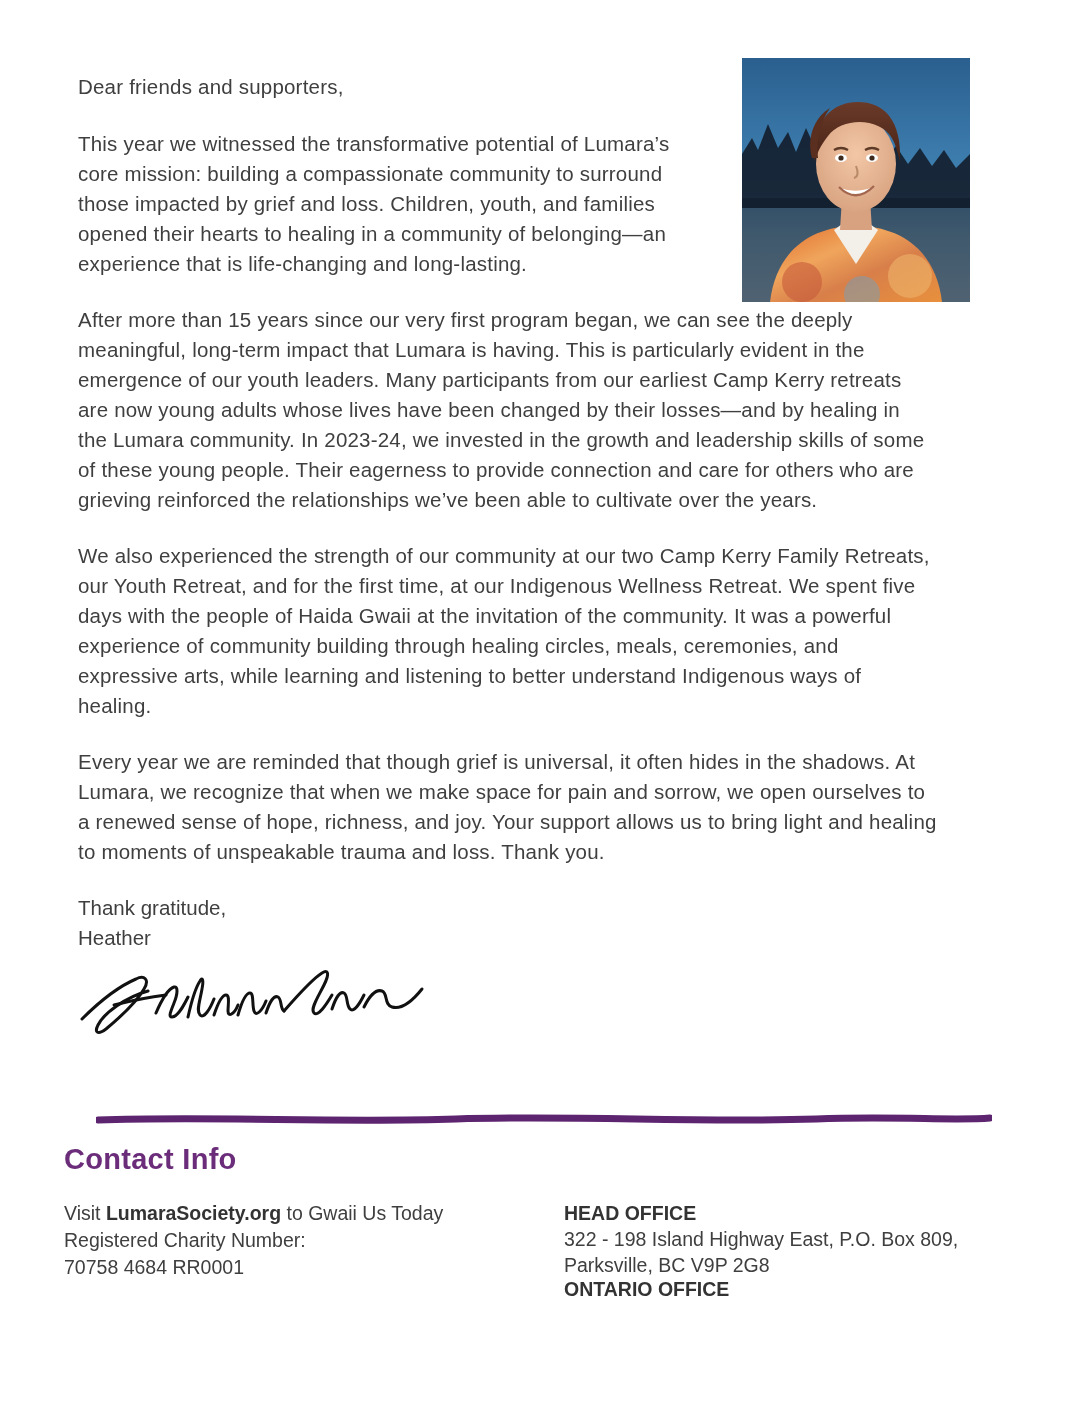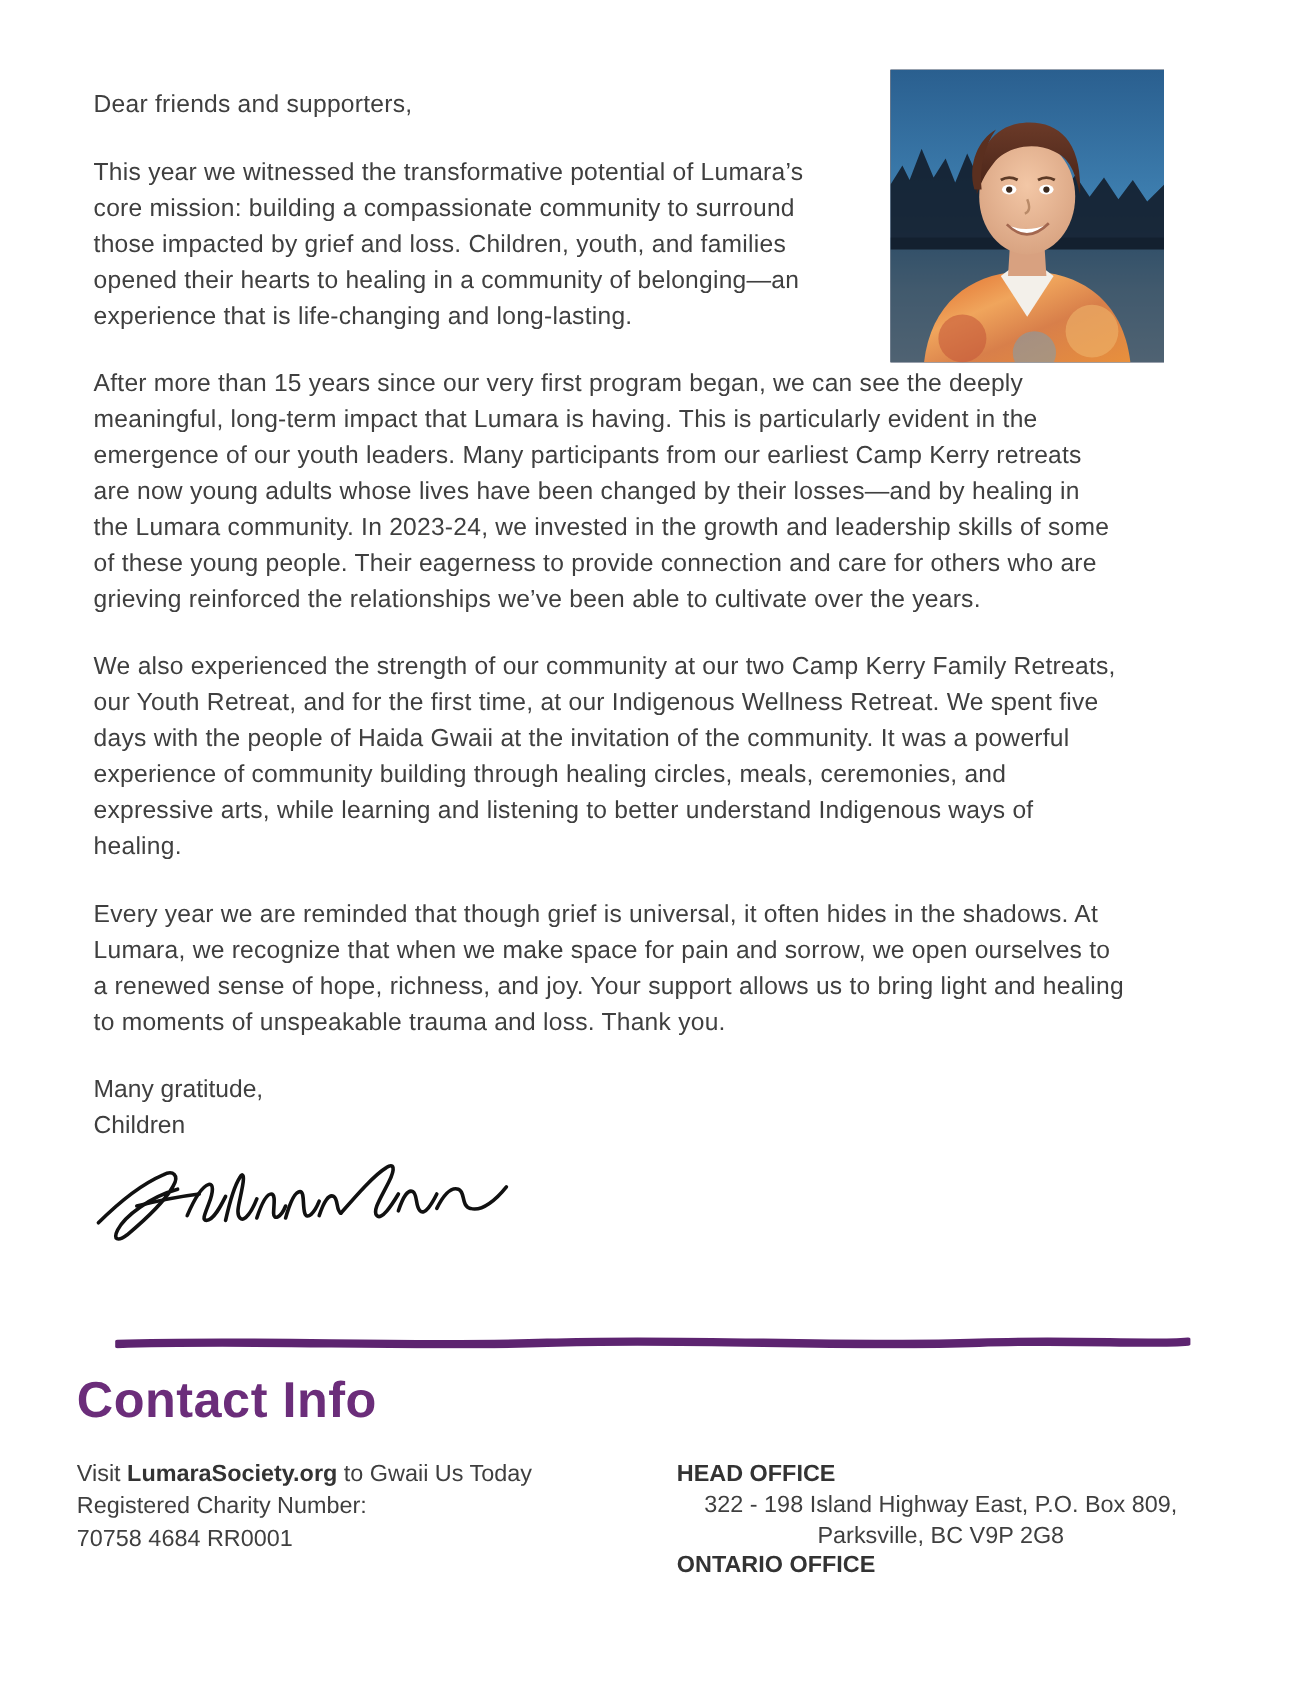--- a/index.html
+++ b/index.html
@@ -117,21 +117,21 @@
   .divider svg { display: block; width: 100%; height: 100%; }
 
   
   .contact {
     position: absolute;
     left: 64px;
     top: 1143px;
     width: 960px;
   }
   .contact-title {
-    font-size: 42px;
+    font-size: 29px;
     font-weight: bold;
     color: #6b2d7a;
     margin: 0 0 24px 0;
     letter-spacing: 0.01em;
   }
   .contact-cols {
     display: flex;
     align-items: flex-start;
   }
   .col-left { width: 500px; }
@@ -150,21 +150,20 @@
     font-size: 19.5px;
     font-weight: bold;
     color: #333333;
     margin: 0 0 1px 0;
   }
   .office-body {
     font-size: 19.5px;
     line-height: 26px;
     color: #3f3f3f;
     margin: 0;
-    text-align: center;
   }
   .office-block + .office-block { }
 </style>
 </head>
 <body>
 
 <div class="page">
 
   <div class="stamp-wrap">
     <div class="stamp">
@@ -226,22 +225,22 @@
       </svg>
     </div>
   </div>
 
   <div class="letter">
     <p class="para salutation narrow">Dear friends and supporters,</p>
     <p class="para narrow">This year we witnessed the transformative potential of Lumara’s core mission: building a compassionate community to surround those impacted by grief and loss. Children, youth, and families opened their hearts to healing in a community of belonging—an experience that is life-changing and long-lasting.</p>
     <p class="para medium">After more than 15 years since our very first program began, we can see the deeply meaningful, long-term impact that Lumara is having. This is particularly evident in the emergence of our youth leaders. Many participants from our earliest Camp Kerry retreats are now young adults whose lives have been changed by their losses—and by healing in the Lumara community. In 2023-24, we invested in the growth and leadership skills of some of these young people. Their eagerness to provide connection and care for others who are grieving reinforced the relationships we’ve been able to cultivate over the years.</p>
     <p class="para wide">We also experienced the strength of our community at our two Camp Kerry Family Retreats, our Youth Retreat, and for the first time, at our Indigenous Wellness Retreat. We spent five days with the people of Haida Gwaii at the invitation of the community. It was a powerful experience of community building through healing circles, meals, ceremonies, and expressive arts, while learning and listening to better understand Indigenous ways of healing.</p>
     <p class="para wide">Every year we are reminded that though grief is universal, it often hides in the shadows. At Lumara, we recognize that when we make space for pain and sorrow, we open ourselves to a renewed sense of hope, richness, and joy. Your support allows us to bring light and healing to moments of unspeakable trauma and loss. Thank you.</p>
-    <p class="closing">Many gratitude,</p>
-    <p class="closing">Children</p>
+    <p class="closing">Thank gratitude,</p>
+    <p class="closing">Heather</p>
   </div>
 
   <div class="signature">
     <svg viewBox="0 0 360 90" aria-hidden="true">
       <g fill="none" stroke="#111111" stroke-width="3" stroke-linecap="round" stroke-linejoin="round">
         <path d="M12 64 C32 44 52 30 66 24 C74 20 80 24 74 34 C66 48 48 64 36 74 C28 80 24 78 28 70 C34 58 56 42 78 36"></path>
         <path d="M44 50 C60 46 80 42 96 40"></path>
         <path d="M86 58 C92 44 98 34 104 32 C108 31 108 38 104 48 C101 56 98 62 102 62 C108 62 114 50 118 42"></path>
         <path d="M118 62 C122 44 126 32 130 26 C132 22 134 24 132 34 C130 46 126 56 130 60 C134 64 140 54 144 44"></path>
         <path d="M144 60 C148 48 152 40 156 40 C160 40 158 50 158 56 C158 62 164 60 168 50"></path>

